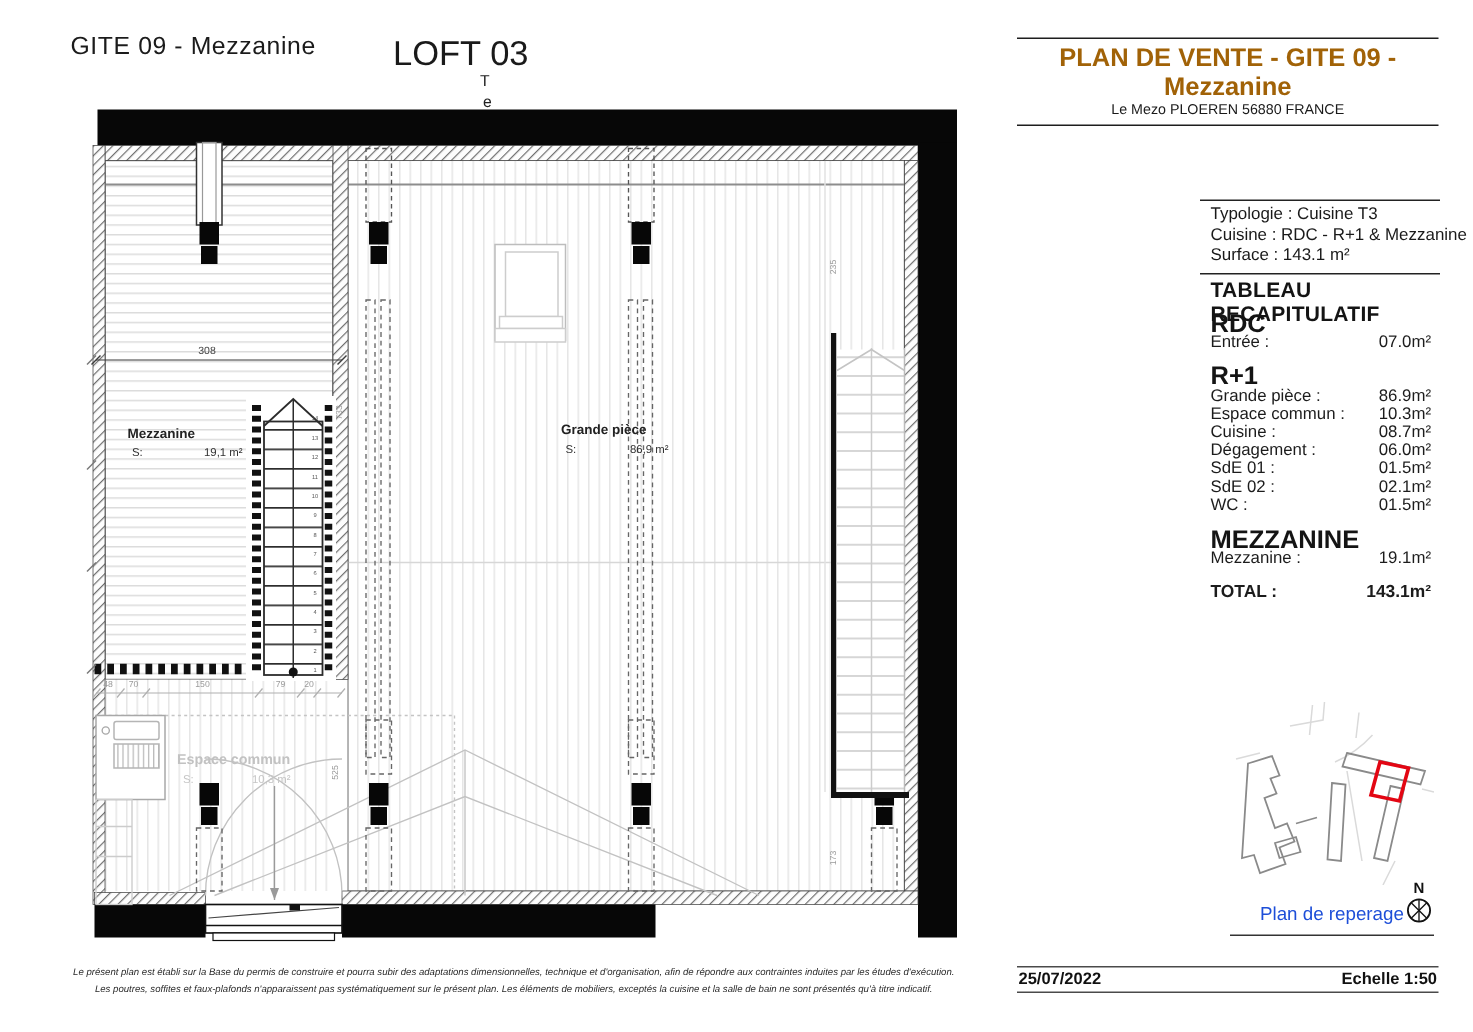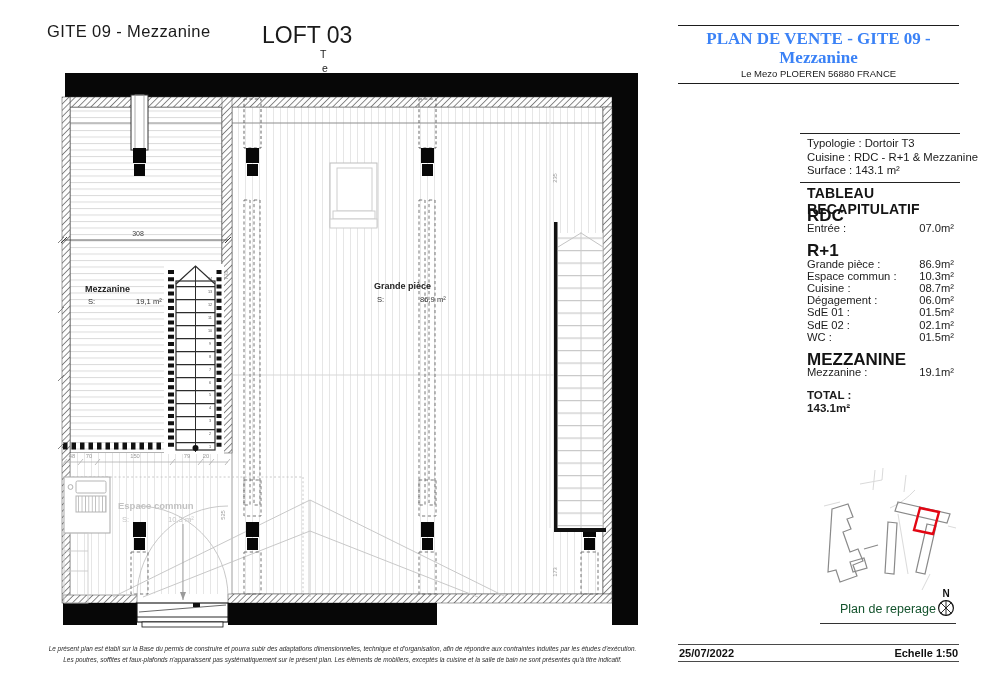--- a/index.html
+++ b/index.html
@@ -7,35 +7,35 @@
           font-family:"Liberation Sans",sans-serif;color:#111;}
   .abs{position:absolute;}
   
   .title-left{left:47px;top:22px;font-size:16.5px;font-weight:normal;letter-spacing:.4px;color:#1b1b1b;}
   .title-center{left:262px;top:22px;font-size:23px;font-weight:400;color:#1a1a1a;}
   .artifact-t{left:320px;top:48px;font-size:10.5px;color:#222;}
   .artifact-e{left:322px;top:62px;font-size:10.5px;color:#222;}
   
   .panel-header{left:678px;top:25px;width:281px;border-top:1.6px solid #1d1d1d;border-bottom:1.6px solid #1d1d1d;
                 text-align:center;padding:3px 0 4px;}
-  .panel-header .t1,.panel-header .t2{font-size:17px;font-weight:bold;line-height:19px;color:#3b82f6;font-family:Liberation Serif, serif;}
+  .panel-header .t1,.panel-header .t2{font-size:17px;font-weight:bold;line-height:19px;color:#a16207;}
   .panel-header .addr{font-size:9.5px;margin-top:1px;color:#1a1a1a;}
   .info-block{left:800px;top:133px;width:153px;border-top:1.4px solid #222;border-bottom:1.4px solid #222;
               padding:3px 0 4px 7px;}
   .info-row{font-size:11.3px;line-height:13.6px;color:#1a1a1a;white-space:nowrap;}
   .info-row .b{font-weight:normal;margin-right:3px;}
   .table-heading{left:807px;top:185px;font-size:14px;font-weight:bold;letter-spacing:.2px;color:#141414;}
   .table-block{left:807px;top:210px;width:147px;}
   .sec{margin-bottom:11px;}
   .sec-title{font-size:17px;font-weight:bold;line-height:12.2px;color:#141414;}
   .trow{display:flex;justify-content:space-between;font-size:11.2px;line-height:12.2px;color:#1c1c1c;}
-  .trow.total{font-weight:bold;margin-top:11px;font-size:11.6px;flex-direction:column;}
+  .trow.total{font-weight:bold;margin-top:11px;font-size:11.6px;}
   
   .map-block{left:820px;top:462px;width:136px;height:161px;border-bottom:1.5px solid #333;}
-  .map-caption{position:absolute;left:20px;bottom:7px;font-size:12.5px;color:#14532d;}
+  .map-caption{position:absolute;left:20px;bottom:7px;font-size:12.5px;color:#1d4ed8;}
   .compass{position:absolute;right:0px;bottom:2px;width:20px;text-align:center;}
   .compass .n{font-size:10px;font-weight:bold;line-height:10px;color:#111;}
   
   .footer-right{left:678px;top:644px;width:279px;height:16px;border-top:1.8px solid #4a4a4a;border-bottom:1.8px solid #4a4a4a;
                 display:flex;justify-content:space-between;align-items:center;font-size:11px;font-weight:600;color:#111;padding:0 1px;}
   .disclaimer{left:30px;top:644px;width:625px;text-align:center;font-size:6.4px;font-style:italic;
               color:#2a2a2a;line-height:1.65;}
   
   text{font-family:"Liberation Sans",sans-serif;}
   .room-name{font-size:9px;font-weight:bold;fill:#222;}
@@ -274,21 +274,21 @@
   <div class="abs artifact-e">e</div>
 
   <div class="abs panel-header">
     <div class="t1">PLAN DE VENTE - GITE 09 -</div>
     <div class="t2">Mezzanine</div>
     <div class="addr">Le Mezo PLOEREN 56880 FRANCE</div>
   </div>
 
   <div class="abs info-block">
     <div class="info-row">
-      <span class="b">Typologie :</span><span>Dortoir T3</span>
+      <span class="b">Typologie :</span><span>Cuisine T3</span>
     </div>
     <div class="info-row">
       <span class="b">Cuisine :</span><span>RDC - R+1 &amp; Mezzanine</span>
     </div>
     <div class="info-row">
       <span class="b">Surface :</span><span>143.1 m²</span>
     </div>
   </div>
 
   <div class="abs table-heading">TABLEAU RECAPITULATIF</div>

